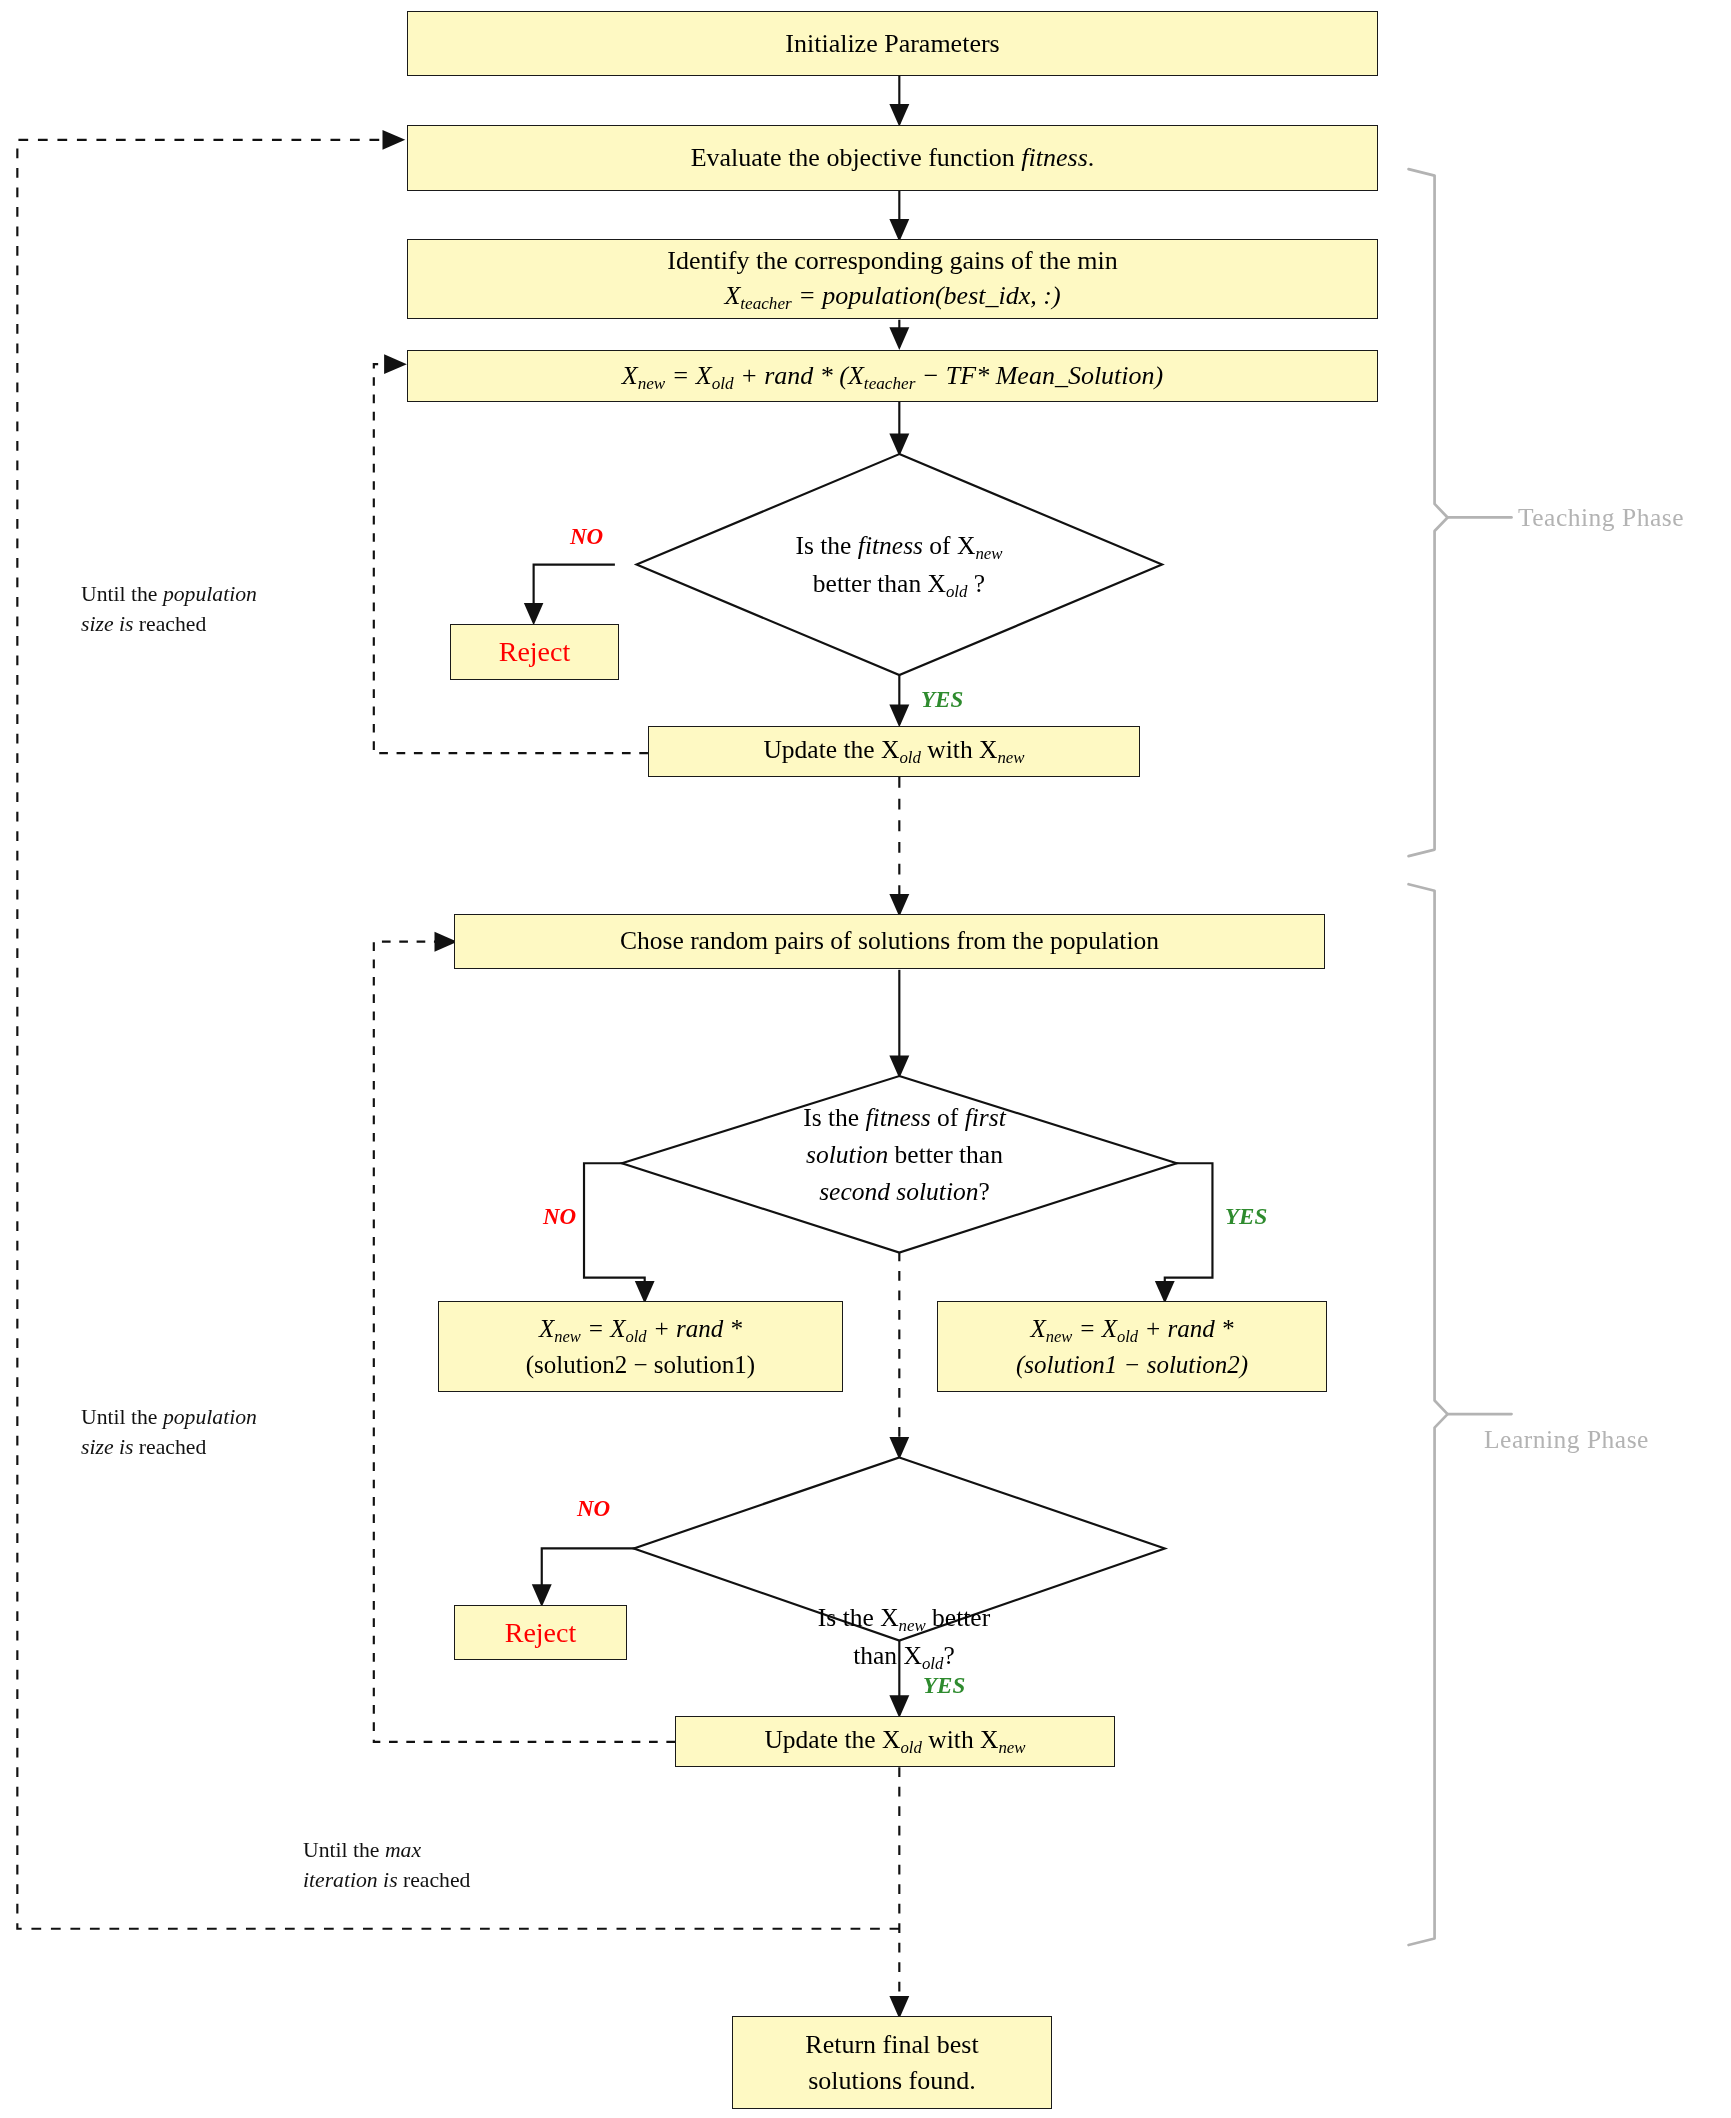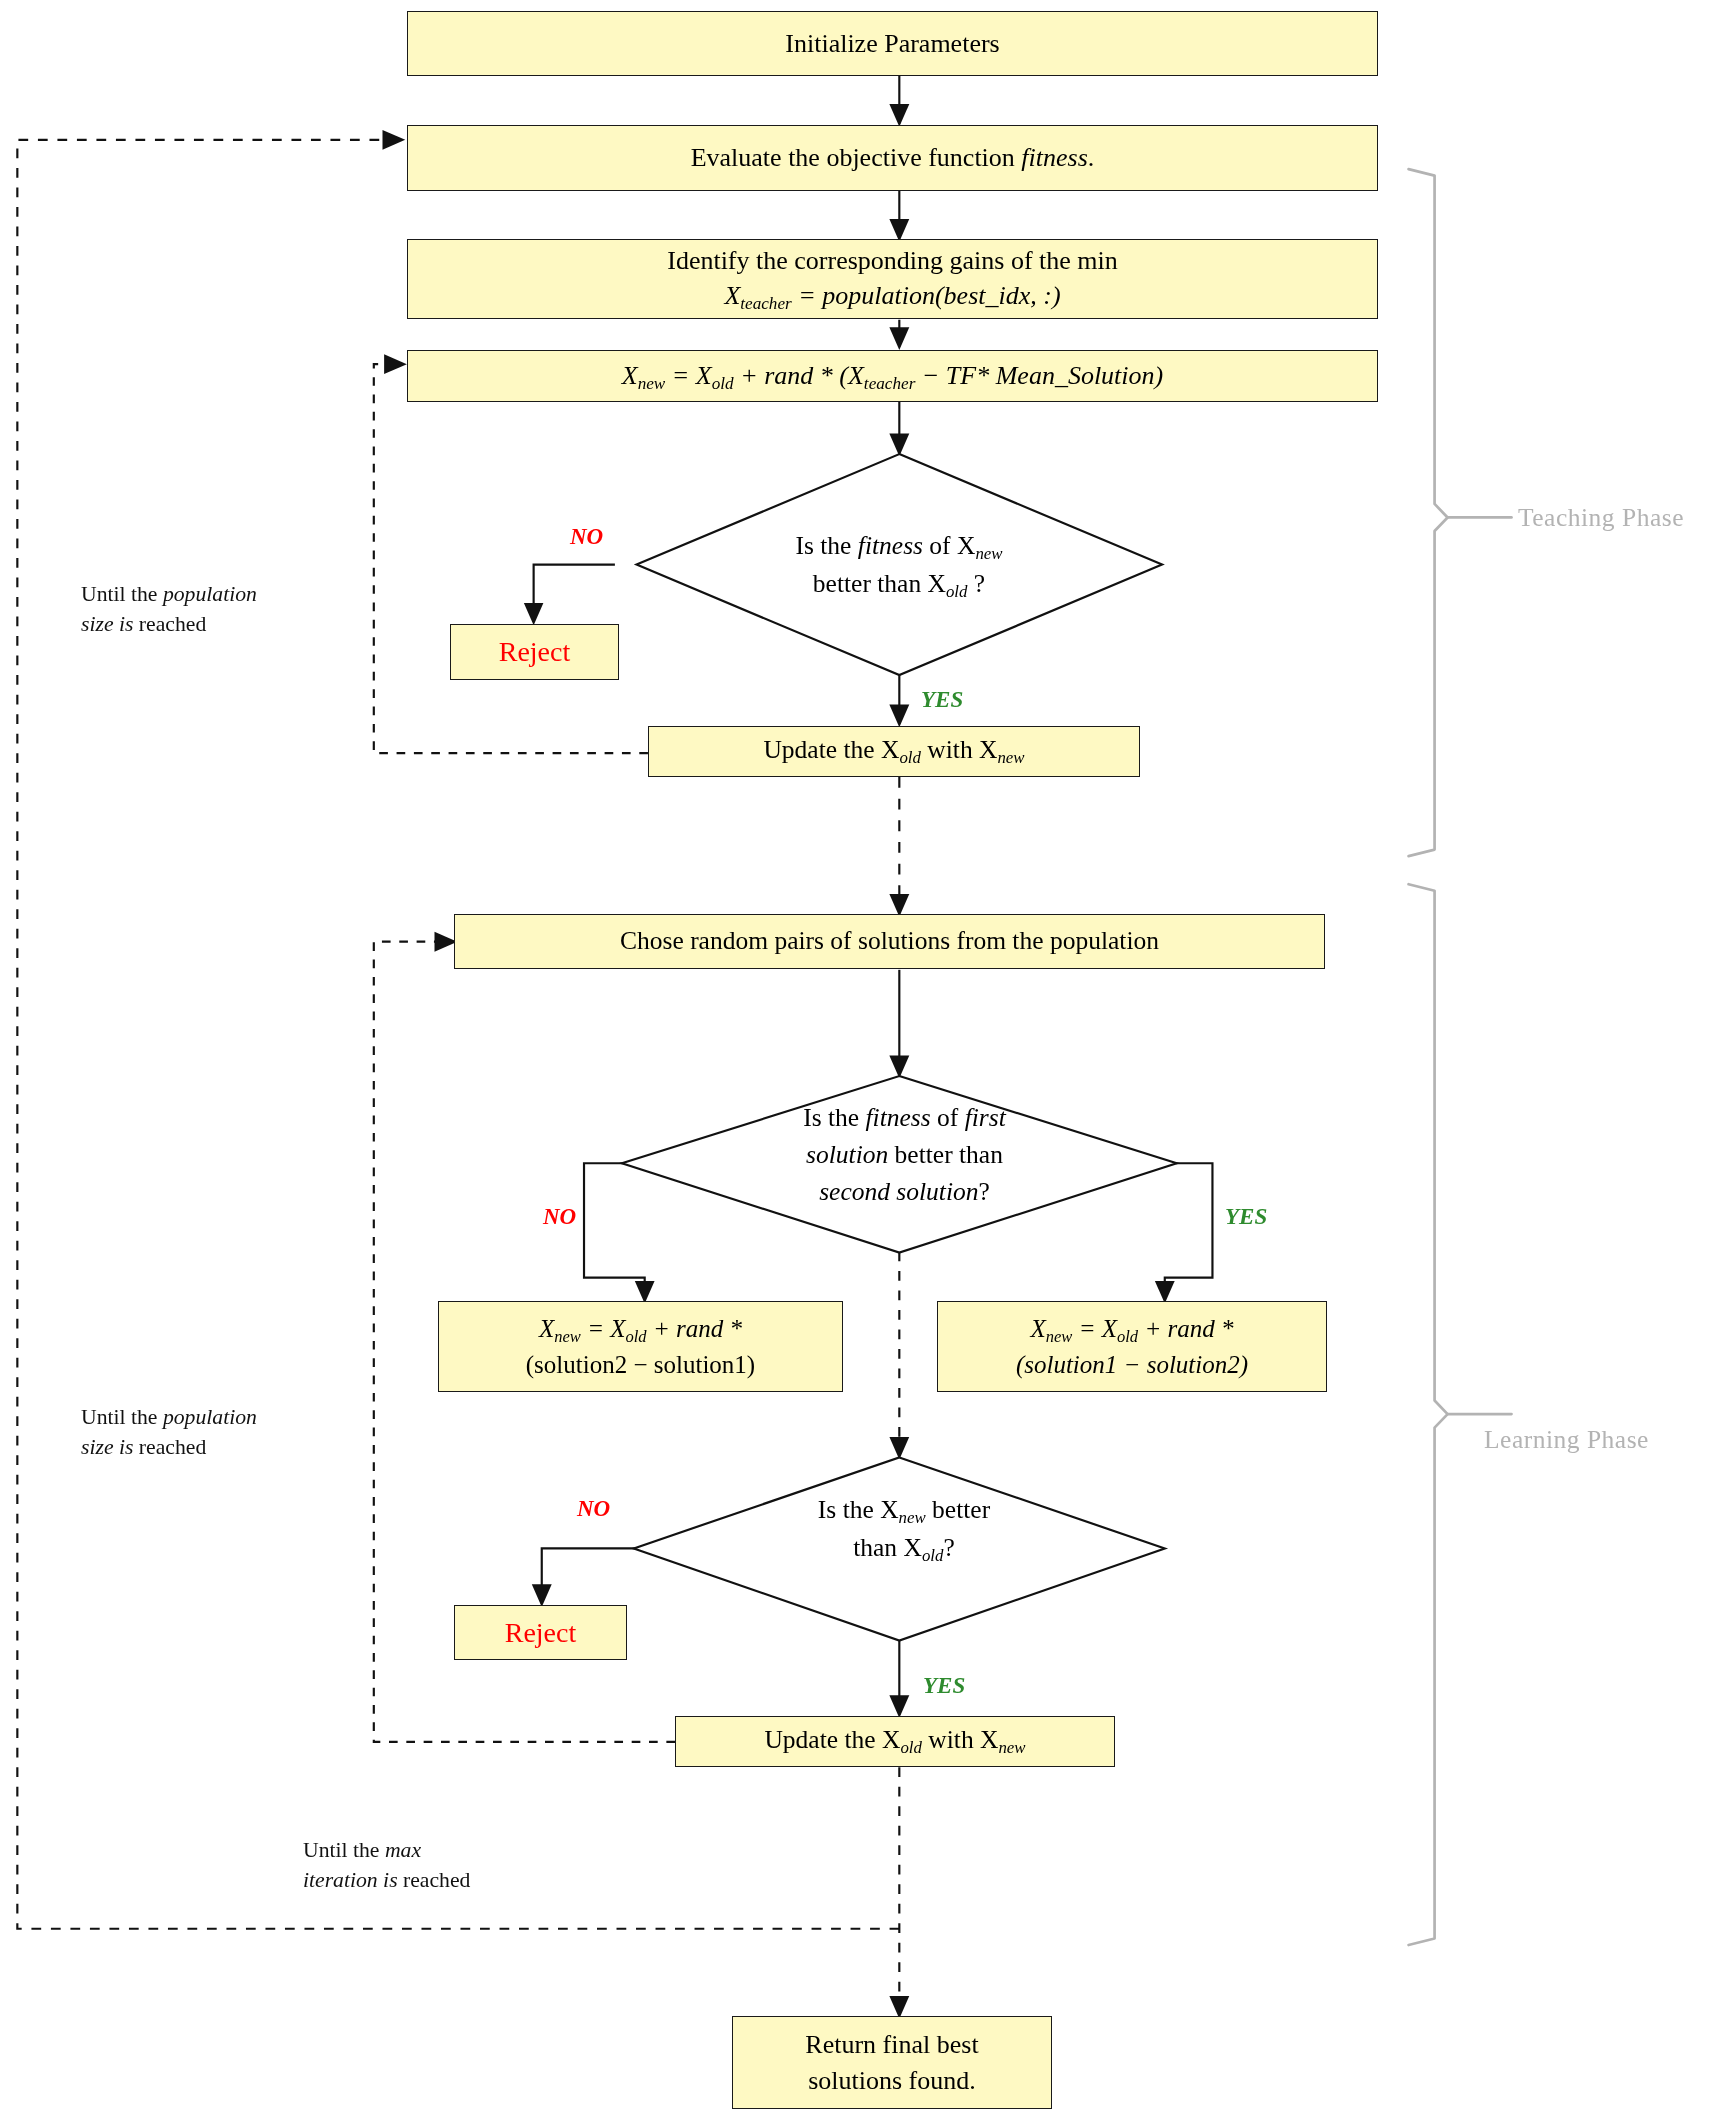--- a/index.html
+++ b/index.html
@@ -130,21 +130,21 @@
   <div class="nodebox" style="left:438px;top:1301px;width:405px;height:91px;font-size:25px;flex-direction:column;">
     <span style="font-style:italic;">X<sub>new</sub> = X<sub>old</sub> + rand *</span>
     <span style="">(solution2 − solution1)</span>
   </div>
 
   <div class="nodebox" style="left:937px;top:1301px;width:390px;height:91px;font-size:25px;flex-direction:column;">
     <span style="font-style:italic;">X<sub>new</sub> = X<sub>old</sub> + rand *</span>
     <span style="font-style:italic;">(solution1 − solution2)</span>
   </div>
 
-  <div class="diamondtxt" style="left:720px;top:1492px;width:368px;font-size:25.5px;text-align:center;">
+  <div class="diamondtxt" style="left:720px;top:1600px;width:368px;font-size:25.5px;text-align:center;">
     <div>Is the X<sub>new</sub> better</div>
     <div>than X<sub>old</sub>?</div>
   </div>
 
   <div class="nodebox" style="left:454px;top:1605px;width:173px;height:55px;font-size:28px;">
     <span class="redtxt">Reject</span>
   </div>
 
   <div class="nodebox" style="left:675px;top:1716px;width:440px;height:51px;font-size:25.5px;">
     <span>Update the X<sub>old</sub> with X<sub>new</sub></span>

